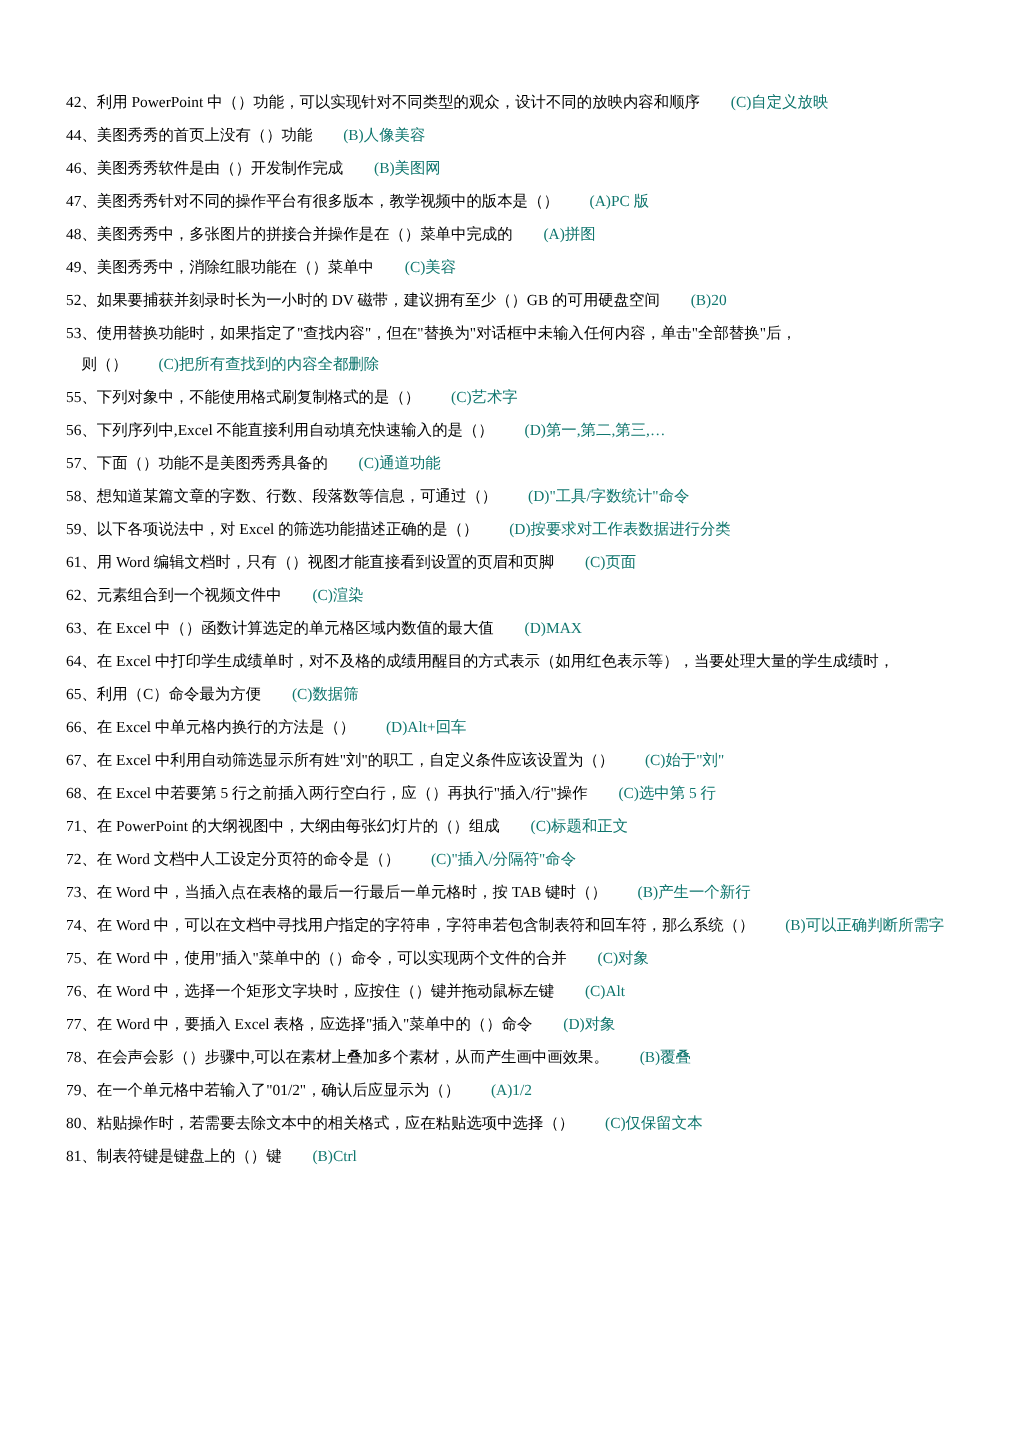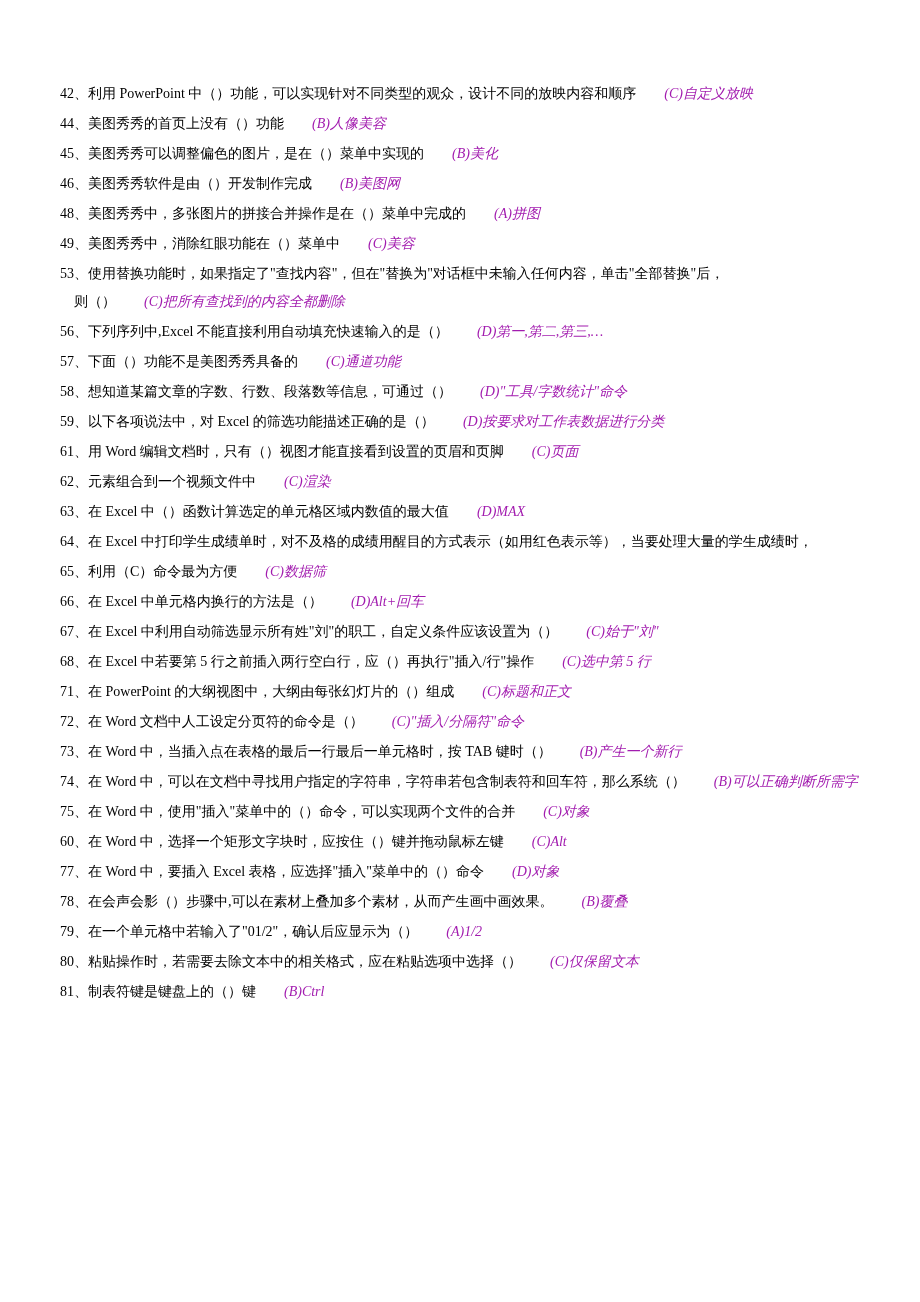--- a/index.html
+++ b/index.html
@@ -14,58 +14,59 @@
     box-sizing: border-box;
   }
   .item {
     margin-bottom: 2px;
   }
   .q {
     display: inline;
   }
   .ans {
     display: inline;
-    color: #a21caf;
+    color: #0f766e;
     margin-left: 28px;
-    font-style: italic;
   }
   .cont {
     padding-left: 14px;
   }
 </style>
 </head>
 <body>
 
 <div id="list">
     <div class="item"><span class="q">42、利用 PowerPoint 中（）功能，可以实现针对不同类型的观众，设计不同的放映内容和顺序</span><span class="ans">(C)自定义放映</span></div>
     <div class="item"><span class="q">44、美图秀秀的首页上没有（）功能</span><span class="ans">(B)人像美容</span></div>
-    <div class="item"><span class="q">45、美图秀秀可以调整偏色的图片，是在（）菜单中实现的</span><span class="ans">(B)美化</span></div>
     <div class="item"><span class="q">46、美图秀秀软件是由（）开发制作完成</span><span class="ans">(B)美图网</span></div>
+    <div class="item"><span class="q">47、美图秀秀针对不同的操作平台有很多版本，教学视频中的版本是（）</span><span class="ans">(A)PC 版</span></div>
     <div class="item"><span class="q">48、美图秀秀中，多张图片的拼接合并操作是在（）菜单中完成的</span><span class="ans">(A)拼图</span></div>
     <div class="item"><span class="q">49、美图秀秀中，消除红眼功能在（）菜单中</span><span class="ans">(C)美容</span></div>
+    <div class="item"><span class="q">52、如果要捕获并刻录时长为一小时的 DV 磁带，建议拥有至少（）GB 的可用硬盘空间</span><span class="ans">(B)20</span></div>
     <div class="item">
       <div><span class="q">53、使用替换功能时，如果指定了"查找内容"，但在"替换为"对话框中未输入任何内容，单击"全部替换"后，</span></div>
       <div class="cont"><span class="q">则（）</span><span class="ans">(C)把所有查找到的内容全都删除</span></div>
     </div>
+    <div class="item"><span class="q">55、下列对象中，不能使用格式刷复制格式的是（）</span><span class="ans">(C)艺术字</span></div>
     <div class="item"><span class="q">56、下列序列中,Excel 不能直接利用自动填充快速输入的是（）</span><span class="ans">(D)第一,第二,第三,…</span></div>
     <div class="item"><span class="q">57、下面（）功能不是美图秀秀具备的</span><span class="ans">(C)通道功能</span></div>
     <div class="item"><span class="q">58、想知道某篇文章的字数、行数、段落数等信息，可通过（）</span><span class="ans">(D)"工具/字数统计"命令</span></div>
     <div class="item"><span class="q">59、以下各项说法中，对 Excel 的筛选功能描述正确的是（）</span><span class="ans">(D)按要求对工作表数据进行分类</span></div>
     <div class="item"><span class="q">61、用 Word 编辑文档时，只有（）视图才能直接看到设置的页眉和页脚</span><span class="ans">(C)页面</span></div>
     <div class="item"><span class="q">62、元素组合到一个视频文件中</span><span class="ans">(C)渲染</span></div>
     <div class="item"><span class="q">63、在 Excel 中（）函数计算选定的单元格区域内数值的最大值</span><span class="ans">(D)MAX</span></div>
     <div class="item"><span class="q">64、在 Excel 中打印学生成绩单时，对不及格的成绩用醒目的方式表示（如用红色表示等），当要处理大量的学生成绩时，</span></div>
     <div class="item"><span class="q">65、利用（C）命令最为方便</span><span class="ans">(C)数据筛</span></div>
     <div class="item"><span class="q">66、在 Excel 中单元格内换行的方法是（）</span><span class="ans">(D)Alt+回车</span></div>
     <div class="item"><span class="q">67、在 Excel 中利用自动筛选显示所有姓"刘"的职工，自定义条件应该设置为（）</span><span class="ans">(C)始于"刘"</span></div>
     <div class="item"><span class="q">68、在 Excel 中若要第 5 行之前插入两行空白行，应（）再执行"插入/行"操作</span><span class="ans">(C)选中第 5 行</span></div>
     <div class="item"><span class="q">71、在 PowerPoint 的大纲视图中，大纲由每张幻灯片的（）组成</span><span class="ans">(C)标题和正文</span></div>
     <div class="item"><span class="q">72、在 Word 文档中人工设定分页符的命令是（）</span><span class="ans">(C)"插入/分隔符"命令</span></div>
     <div class="item"><span class="q">73、在 Word 中，当插入点在表格的最后一行最后一单元格时，按 TAB 键时（）</span><span class="ans">(B)产生一个新行</span></div>
     <div class="item"><span class="q">74、在 Word 中，可以在文档中寻找用户指定的字符串，字符串若包含制表符和回车符，那么系统（）</span><span class="ans">(B)可以正确判断所需字</span></div>
     <div class="item"><span class="q">75、在 Word 中，使用"插入"菜单中的（）命令，可以实现两个文件的合并</span><span class="ans">(C)对象</span></div>
-    <div class="item"><span class="q">60、在 Word 中，选择一个矩形文字块时，应按住（）键并拖动鼠标左键</span><span class="ans">(C)Alt</span></div>
+    <div class="item"><span class="q">76、在 Word 中，选择一个矩形文字块时，应按住（）键并拖动鼠标左键</span><span class="ans">(C)Alt</span></div>
     <div class="item"><span class="q">77、在 Word 中，要插入 Excel 表格，应选择"插入"菜单中的（）命令</span><span class="ans">(D)对象</span></div>
     <div class="item"><span class="q">78、在会声会影（）步骤中,可以在素材上叠加多个素材，从而产生画中画效果。</span><span class="ans">(B)覆叠</span></div>
     <div class="item"><span class="q">79、在一个单元格中若输入了"01/2"，确认后应显示为（）</span><span class="ans">(A)1/2</span></div>
     <div class="item"><span class="q">80、粘贴操作时，若需要去除文本中的相关格式，应在粘贴选项中选择（）</span><span class="ans">(C)仅保留文本</span></div>
     <div class="item"><span class="q">81、制表符键是键盘上的（）键</span><span class="ans">(B)Ctrl</span></div>
   </div>
 
 </body></html>

